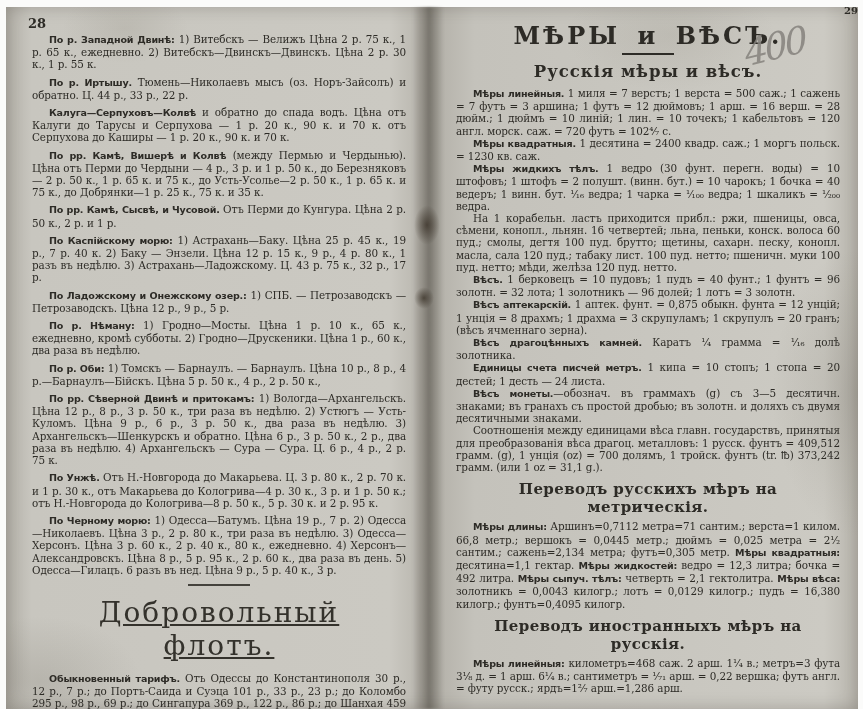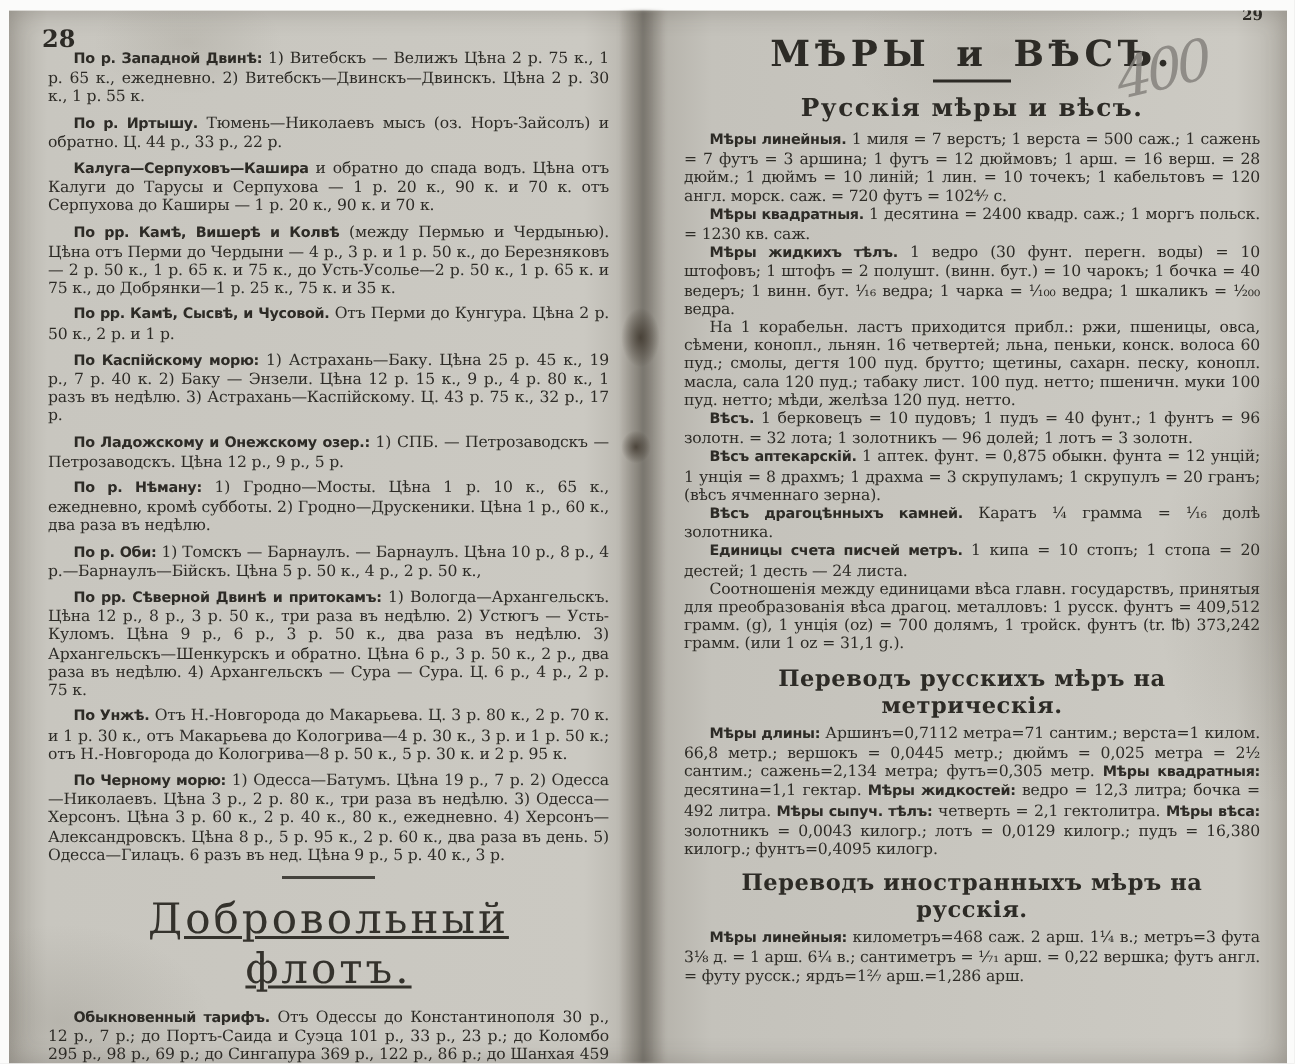--- a/index.html
+++ b/index.html
@@ -19,23 +19,23 @@
     filter:blur(1px);}
   .blob{position:absolute;border-radius:50%;
     background:radial-gradient(ellipse at center, rgba(58,50,40,.78), rgba(58,50,40,0) 70%);}
   .blob-1{left:408px;top:198px;width:26px;height:40px;}
   .blob-2{left:408px;top:280px;width:20px;height:22px;}
   .page{position:absolute;top:0;bottom:0;overflow:hidden;}
   .page-left{left:0;width:414px;}
   .page-right{left:440px;right:0;}
   .content-left{padding:26px 14px 0 26px;}
   .content-right{padding:6px 18px 0 10px;}
-  .pageno{position:absolute;font-weight:bold;font-size:16px;}
+  .pageno{position:absolute;font-weight:bold;font-size:13px;}
   .pageno-left{left:22px;top:9px;}
-  .pageno-right{right:16px;top:-2px;font-size:10px;}
+  .pageno-right{right:0;top:-2px;font-size:10px;}
   .col{font-size:10.4px;line-height:12.2px;text-align:justify;letter-spacing:-0.1px;}
   .para{margin:0 0 5px 0;text-indent:17px;}
   .tight .para{margin:0;}
   .b{font-family:"DejaVu Sans",sans-serif;font-weight:bold;font-size:0.92em;letter-spacing:-0.2px;}
   .i{}
   .rule{width:62px;height:2px;background:rgba(45,42,36,.85);margin:8px auto 6px auto;}
   .flot-heading{font-size:28px;font-weight:normal;text-align:center;letter-spacing:2px;
     word-spacing:14px;margin:10px 0 10px 0;color:#34322c;text-decoration:underline;}
   .main-title{font-size:24px;font-weight:bold;text-align:center;letter-spacing:3px;
     word-spacing:6px;margin:8px 0 2px 0;}
@@ -54,24 +54,24 @@
     <div class="gutter"></div>
     <div class="blob blob-1"></div>
     <div class="blob blob-2"></div>
 
     <div class="page page-left">
       <div class="pageno pageno-left">28</div>
       <div class="content-left">
         <div class="col">
             <p class="para"><span class="b">По р. Западной Двинѣ:</span><span> 1) </span><span class="i">Витебскъ — Велижъ</span><span> Цѣна 2 р. 75 к., 1 р. 65 к., ежедневно. 2) </span><span class="i">Витебскъ—Двинскъ</span><span>—Двинскъ. Цѣна 2 р. 30 к., 1 р. 55 к.</span></p>
             <p class="para"><span class="b">По р. Иртышу.</span><span> </span><span class="i">Тюмень—Николаевъ мысъ</span><span> (оз. Норъ-Зайсолъ) и обратно. Ц. 44 р., 33 р., 22 р.</span></p>
-            <p class="para"><span class="b">Калуга—Серпуховъ—Кашира</span><span> и обратно </span><span class="i">до спада водъ.</span><span> Цѣна отъ Калуги до Тарусы и Серпухова — 1 р. 20 к., 90 к. и 70 к. отъ Серпухова до Каширы — 1 р. 20 к., 90 к. и 70 к.</span></p>
+            <p class="para"><span class="b">Калуга—Серпуховъ—Колвѣ</span><span> и обратно </span><span class="i">до спада водъ.</span><span> Цѣна отъ Калуги до Тарусы и Серпухова — 1 р. 20 к., 90 к. и 70 к. отъ Серпухова до Каширы — 1 р. 20 к., 90 к. и 70 к.</span></p>
             <p class="para"><span class="b">По рр. Камѣ, Вишерѣ и Колвѣ</span><span> (между </span><span class="i">Пермью</span><span> и </span><span class="i">Чердынью</span><span>). Цѣна отъ </span><span class="i">Перми</span><span> до </span><span class="i">Чердыни</span><span> — 4 р., 3 р. и 1 р. 50 к., до </span><span class="i">Березняковъ</span><span>— 2 р. 50 к., 1 р. 65 к. и 75 к., до </span><span class="i">Усть-Усолье</span><span>—2 р. 50 к., 1 р. 65 к. и 75 к., до </span><span class="i">Добрянки</span><span>—1 р. 25 к., 75 к. и 35 к.</span></p>
             <p class="para"><span class="b">По рр. Камѣ, Сысвѣ, и Чусовой.</span><span> Отъ Перми до Кунгура. Цѣна 2 р. 50 к., 2 р. и 1 р.</span></p>
-            <p class="para"><span class="b">По Каспійскому морю:</span><span> 1) </span><span class="i">Астрахань—Баку</span><span>. Цѣна 25 р. 45 к., 19 р., 7 р. 40 к. 2) </span><span class="i">Баку — Энзели</span><span>. Цѣна 12 р. 15 к., 9 р., 4 р. 80 к., 1 разъ въ недѣлю. 3) </span><span class="i">Астрахань—Каспійскому</span><span>. Ц. 43 р. 75 к., 32 р., 17 р.</span></p>
+            <p class="para"><span class="b">По Каспійскому морю:</span><span> 1) </span><span class="i">Астрахань—Баку</span><span>. Цѣна 25 р. 45 к., 19 р., 7 р. 40 к. 2) </span><span class="i">Баку — Энзели</span><span>. Цѣна 12 р. 15 к., 9 р., 4 р. 80 к., 1 разъ въ недѣлю. 3) </span><span class="i">Астрахань—Ладожскому</span><span>. Ц. 43 р. 75 к., 32 р., 17 р.</span></p>
             <p class="para"><span class="b">По Ладожскому и Онежскому озер.:</span><span> 1) </span><span class="i">СПБ. — Петрозаводскъ —</span><span> Петрозаводскъ. Цѣна 12 р., 9 р., 5 р.</span></p>
             <p class="para"><span class="b">По р. Нѣману:</span><span> 1) </span><span class="i">Гродно—Мосты</span><span>. Цѣна 1 р. 10 к., 65 к., ежедневно, кромѣ субботы. 2) </span><span class="i">Гродно—Друскеники</span><span>. Цѣна 1 р., 60 к., два раза въ недѣлю.</span></p>
             <p class="para"><span class="b">По р. Оби:</span><span> 1) </span><span class="i">Томскъ — Барнаулъ</span><span>. — Барнаулъ. Цѣна 10 р., 8 р., 4 р.—</span><span class="i">Барнаулъ—Бійскъ</span><span>. Цѣна 5 р. 50 к., 4 р., 2 р. 50 к.,</span></p>
             <p class="para"><span class="b">По рр. Сѣверной Двинѣ и притокамъ:</span><span> 1) </span><span class="i">Вологда—Архангельскъ</span><span>. Цѣна 12 р., 8 р., 3 р. 50 к., три раза въ недѣлю. 2) </span><span class="i">Устюгъ — Усть-Куломъ</span><span>. Цѣна 9 р., 6 р., 3 р. 50 к., два раза въ недѣлю. 3) </span><span class="i">Архангельскъ—Шенкурскъ</span><span> и обратно. Цѣна 6 р., 3 р. 50 к., 2 р., два раза въ недѣлю. 4) </span><span class="i">Архангельскъ — Сура</span><span> — Сура. Ц. 6 р., 4 р., 2 р. 75 к.</span></p>
             <p class="para"><span class="b">По Унжѣ.</span><span> Отъ Н.-Новгорода до Макарьева. Ц. 3 р. 80 к., 2 р. 70 к. и 1 р. 30 к., отъ </span><span class="i">Макарьева</span><span> до </span><span class="i">Кологрива</span><span>—4 р. 30 к., 3 р. и 1 р. 50 к.; отъ </span><span class="i">Н.-Новгорода</span><span> до </span><span class="i">Кологрива</span><span>—8 р. 50 к., 5 р. 30 к. и 2 р. 95 к.</span></p>
             <p class="para"><span class="b">По Черному морю:</span><span> 1) </span><span class="i">Одесса—Батумъ</span><span>. Цѣна 19 р., 7 р. 2) </span><span class="i">Одесса—Николаевъ</span><span>. Цѣна 3 р., 2 р. 80 к., три раза въ недѣлю. 3) </span><span class="i">Одесса—Херсонъ</span><span>. Цѣна 3 р. 60 к., 2 р. 40 к., 80 к., ежедневно. 4) </span><span class="i">Херсонъ—Александровскъ</span><span>. Цѣна 8 р., 5 р. 95 к., 2 р. 60 к., два раза въ день. 5) </span><span class="i">Одесса—Гилацъ</span><span>. 6 разъ въ нед. Цѣна 9 р., 5 р. 40 к., 3 р.</span></p>
           </div>
         <div class="rule"></div>
         <h2 class="flot-heading">Добровольный флотъ.</h2>
         <div class="col">
@@ -90,20 +90,21 @@
         <h2 class="subtitle">Русскія мѣры и вѣсъ.</h2>
         <div class="col tight">
             <p class="para"><span class="b">Мѣры линейныя.</span><span> 1 миля = 7 верстъ; 1 верста = 500 саж.; 1 сажень = 7 футъ = 3 аршина; 1 футъ = 12 дюймовъ; 1 арш. = 16 верш. = 28 дюйм.; 1 дюймъ = 10 линій; 1 лин. = 10 точекъ; 1 кабельтовъ = 120 англ. морск. саж. = 720 футъ = 102⁴⁄₇ с.</span></p>
             <p class="para"><span class="b">Мѣры квадратныя.</span><span> 1 десятина = 2400 квадр. саж.; 1 моргъ польск. = 1230 кв. саж.</span></p>
             <p class="para"><span class="b">Мѣры жидкихъ тѣлъ.</span><span> 1 ведро (30 фунт. перегн. воды) = 10 штофовъ; 1 штофъ = 2 полушт. (винн. бут.) = 10 чарокъ; 1 бочка = 40 ведеръ; 1 винн. бут. ¹⁄₁₆ ведра; 1 чарка = ¹⁄₁₀₀ ведра; 1 шкаликъ = ¹⁄₂₀₀ ведра.</span></p>
             <p class="para"><span>На 1 корабельн. ластъ приходится прибл.: ржи, пшеницы, овса, сѣмени, конопл., льнян. 16 четвертей; льна, пеньки, конск. волоса 60 пуд.; смолы, дегтя 100 пуд. брутто; щетины, сахарн. песку, конопл. масла, сала 120 пуд.; табаку лист. 100 пуд. нетто; пшеничн. муки 100 пуд. нетто; мѣди, желѣза 120 пуд. нетто.</span></p>
             <p class="para"><span class="b">Вѣсъ.</span><span> 1 берковецъ = 10 пудовъ; 1 пудъ = 40 фунт.; 1 фунтъ = 96 золотн. = 32 лота; 1 золотникъ — 96 долей; 1 лотъ = 3 золотн.</span></p>
             <p class="para"><span class="b">Вѣсъ аптекарскій.</span><span> 1 аптек. фунт. = 0,875 обыкн. фунта = 12 унцій; 1 унція = 8 драхмъ; 1 драхма = 3 скрупуламъ; 1 скрупулъ = 20 гранъ; (вѣсъ ячменнаго зерна).</span></p>
             <p class="para"><span class="b">Вѣсъ драгоцѣнныхъ камней.</span><span> Каратъ ¹⁄₄ грамма = ¹⁄₁₆ долѣ золотника.</span></p>
             <p class="para"><span class="b">Единицы счета писчей метръ.</span><span> 1 кипа = 10 стопъ; 1 стопа = 20 дестей; 1 десть — 24 листа.</span></p>
+            <p class="para"><span class="b">Вѣсъ монеты.</span><span>—обознач. въ граммахъ (g) съ 3—5 десятичн. знаками; въ гранахъ съ простой дробью; въ золотн. и доляхъ съ двумя десятичными знаками.</span></p>
             <p class="para"><span>Соотношенія между единицами вѣса главн. государствъ, принятыя для преобразованія вѣса драгоц. металловъ: 1 русск. фунтъ = 409,512 грамм. (g), 1 унція (oz) = 700 долямъ, 1 тройск. фунтъ (tr. ℔) 373,242 грамм. (или 1 oz = 31,1 g.).</span></p>
           </div>
         <h3 class="section-heading">Переводъ русскихъ мѣръ на метрическія.</h3>
         <div class="col tight">
             <p class="para"><span class="b">Мѣры длины:</span><span> </span><span class="i">Аршинъ</span><span>=0,7112 метра=71 сантим.; </span><span class="i">верста</span><span>=1 килом. 66,8 метр.; </span><span class="i">вершокъ</span><span> = 0,0445 метр.; </span><span class="i">дюймъ</span><span> = 0,025 метра = 2¹⁄₂ сантим.; </span><span class="i">сажень</span><span>=2,134 метра; </span><span class="i">футъ</span><span>=0,305 метр. </span><span class="b">Мѣры квадратныя:</span><span> </span><span class="i">десятина</span><span>=1,1 гектар. </span><span class="b">Мѣры жидкостей:</span><span> </span><span class="i">ведро</span><span> = 12,3 литра; </span><span class="i">бочка</span><span> = 492 литра. </span><span class="b">Мѣры сыпуч. тѣлъ:</span><span> </span><span class="i">четверть</span><span> = 2,1 гектолитра. </span><span class="b">Мѣры вѣса:</span><span> </span><span class="i">золотникъ</span><span> = 0,0043 килогр.; </span><span class="i">лотъ</span><span> = 0,0129 килогр.; </span><span class="i">пудъ</span><span> = 16,380 килогр.; </span><span class="i">фунтъ</span><span>=0,4095 килогр.</span></p>
           </div>
         <h3 class="section-heading">Переводъ иностранныхъ мѣръ на русскія.</h3>
         <div class="col tight">
             <p class="para"><span class="b">Мѣры линейныя:</span><span> километръ=468 саж. 2 арш. 1¹⁄₄ в.; метръ=3 фута 3¹⁄₈ д. = 1 арш. 6¹⁄₄ в.; сантиметръ = ¹⁄₇₁ арш. = 0,22 вершка; футъ англ. = футу русск.; ярдъ=1²⁄₇ арш.=1,286 арш. </span></p>
           </div>

